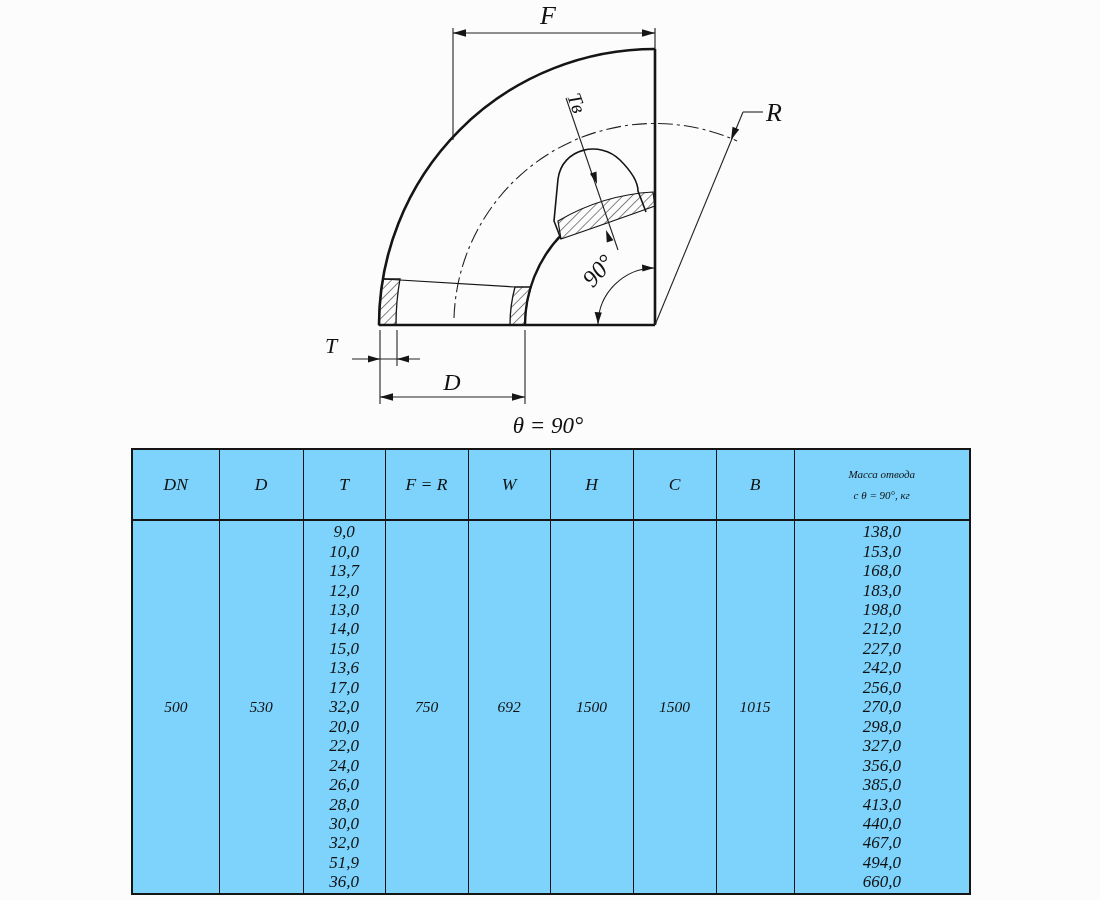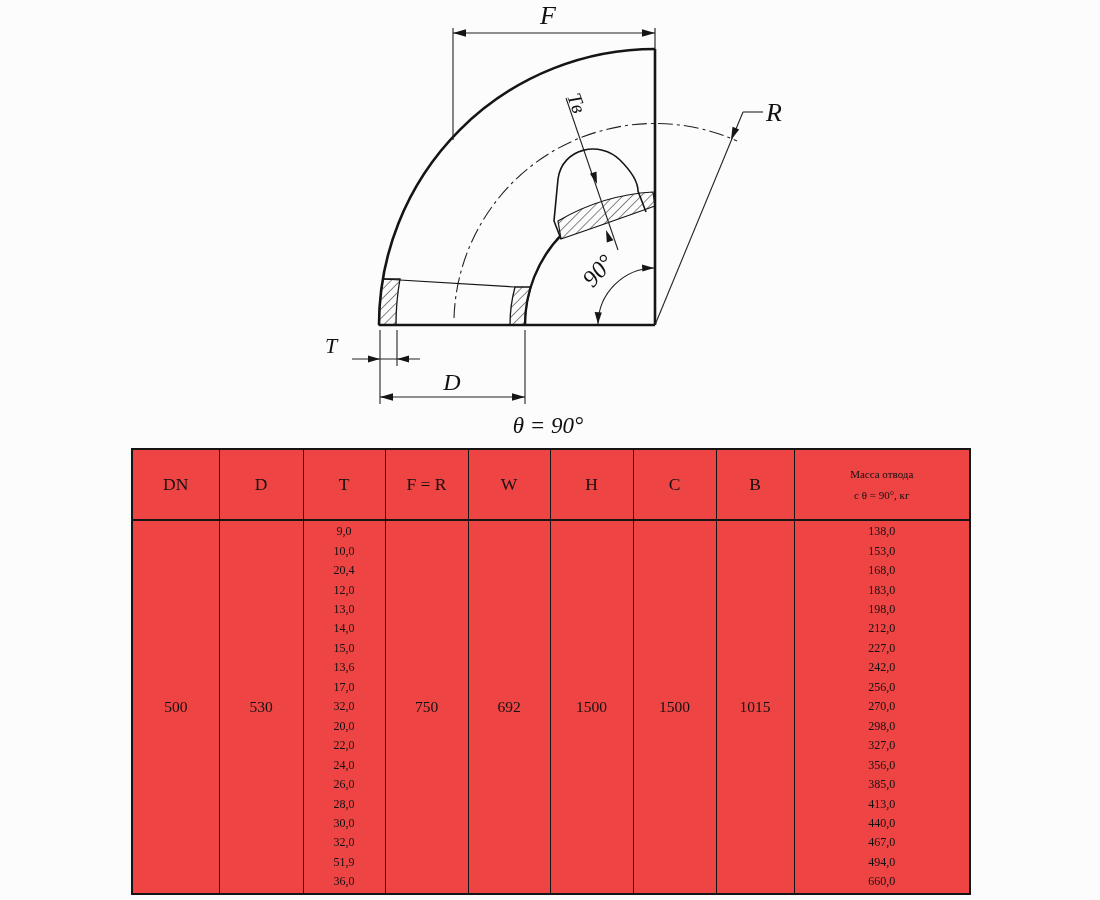--- a/index.html
+++ b/index.html
@@ -2,29 +2,29 @@
 <html><head>
 <meta charset="utf-8">
 <style>
   html,body{margin:0;padding:0;}
   .page{position:relative;width:1100px;height:900px;background:#fcfcfc;overflow:hidden;
         font-family:"Liberation Serif",serif;color:#111;}
   .drawing-wrap{position:absolute;left:0;top:0;width:1100px;height:446px;}
   svg text{fill:#111;}
   .dimlabel{font-family:"Liberation Serif",serif;font-style:italic;}
 
-  .tbl{position:absolute;left:131px;top:448px;width:836px;border:2.2px solid #151515;background:#ef4444;}
+  .tbl{position:absolute;left:131px;top:448px;width:836px;border:2.2px solid #151515;background:#7dd3fc;font-style:italic;}
   table.dim{border-collapse:collapse;width:100%;table-layout:fixed;}
   table.dim th{font-weight:normal;font-size:17.5px;height:69px;text-align:center;vertical-align:middle;
       border-right:1.6px solid #151515;border-bottom:2.2px solid #151515;padding:0;}
   table.dim td{border-right:1.6px solid #151515;text-align:center;vertical-align:middle;
       font-size:15.5px;height:372px;padding:0;}
   table.dim th:last-child, table.dim td:last-child{border-right:none;}
   td.list-cell{vertical-align:top;padding-top:3px;}
-  .num-line{line-height:19.45px;font-size:12px;}
+  .num-line{line-height:19.45px;font-size:17px;}
   .mass-hdr-line{line-height:21px;font-size:11px;}
 </style>
 </head>
 <body>
 
 <div class="page">
 
   <div class="drawing-wrap">
   <svg width="1100" height="446" viewBox="0 0 1100 446">
     <defs>
@@ -117,21 +117,21 @@
           <div class="mass-hdr-line">Масса отвода</div>
           <div class="mass-hdr-line">с θ =  90°, кг</div>
         </th>
       </tr>
       <tr>
         <td>500</td>
         <td>530</td>
         <td class="list-cell">
               <div class="num-line">9,0</div>
               <div class="num-line">10,0</div>
-              <div class="num-line">20,4</div>
+              <div class="num-line">13,7</div>
               <div class="num-line">12,0</div>
               <div class="num-line">13,0</div>
               <div class="num-line">14,0</div>
               <div class="num-line">15,0</div>
               <div class="num-line">13,6</div>
               <div class="num-line">17,0</div>
               <div class="num-line">32,0</div>
               <div class="num-line">20,0</div>
               <div class="num-line">22,0</div>
               <div class="num-line">24,0</div>

